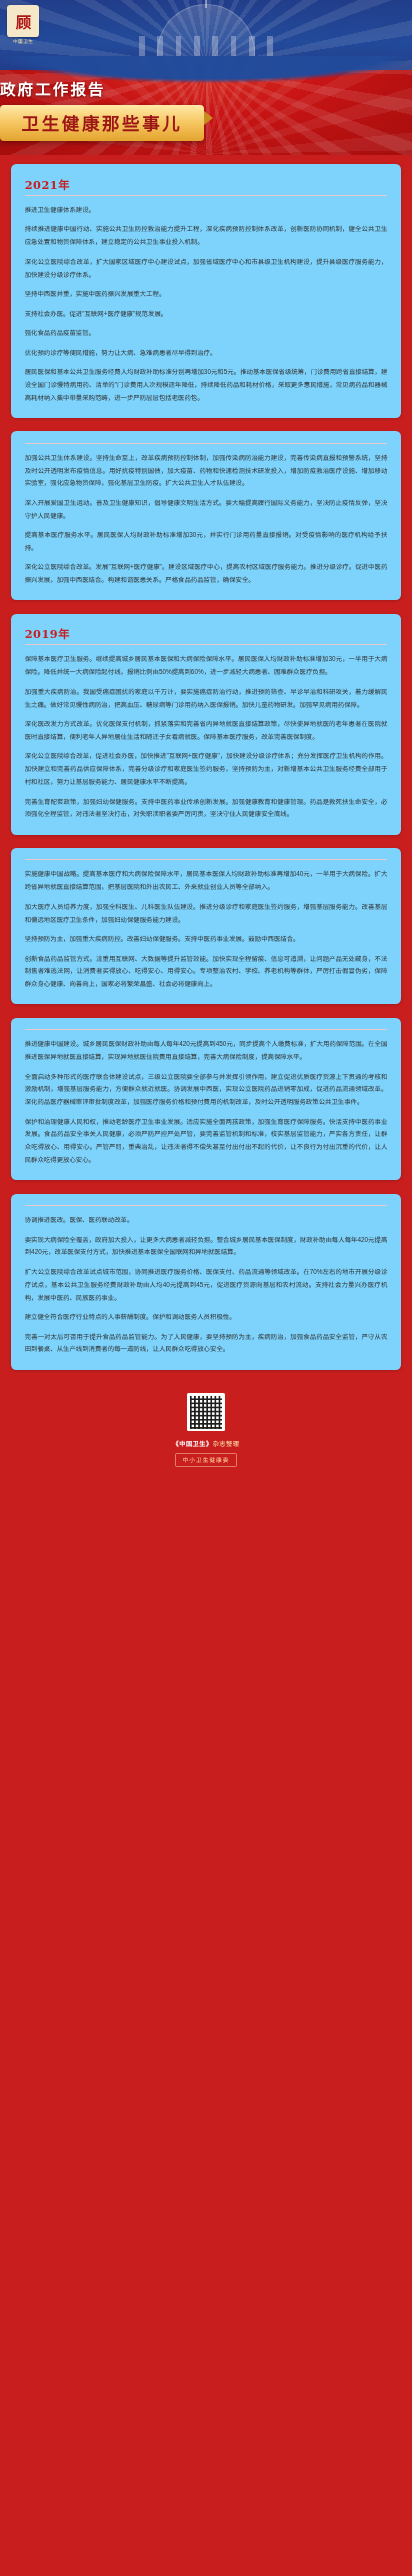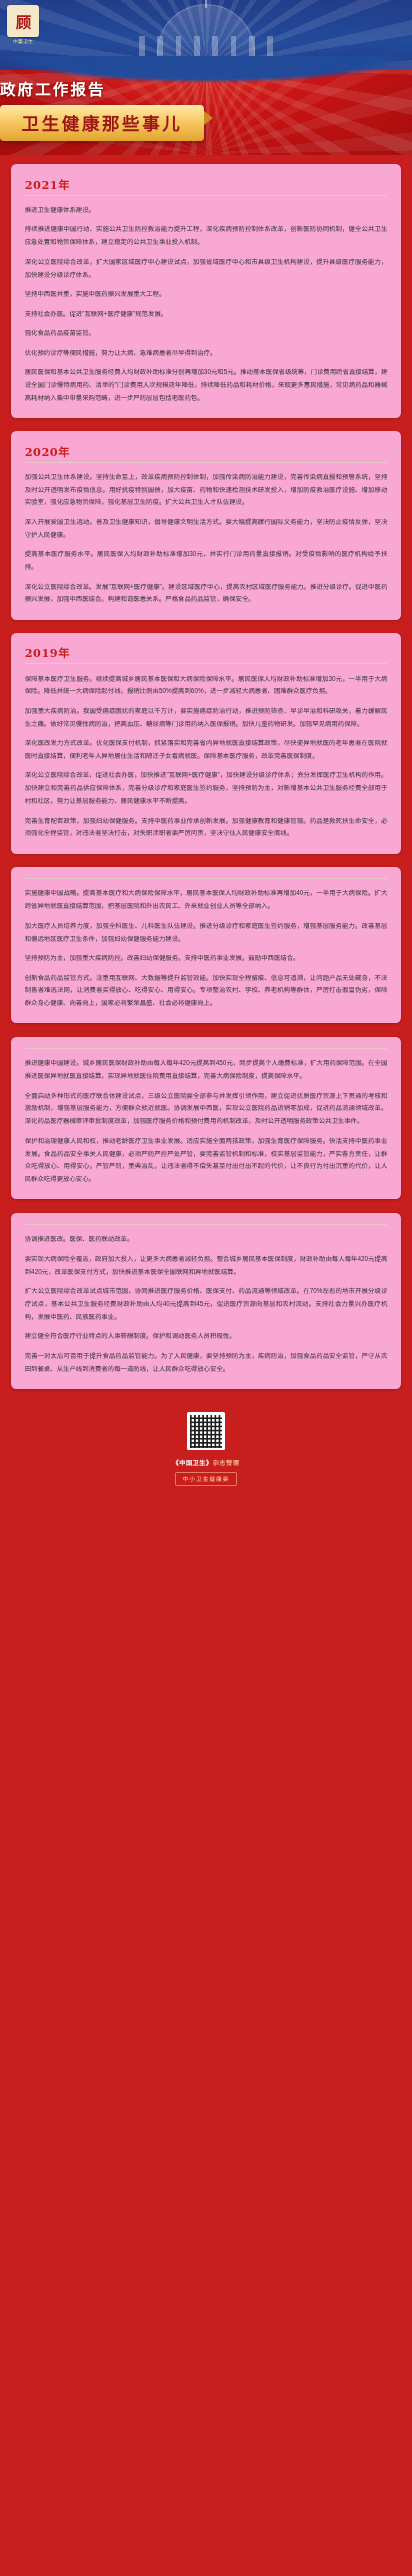--- a/index.html
+++ b/index.html
@@ -164,21 +164,21 @@
     color: #9c1616;
     letter-spacing: 2.6px;
     white-space: nowrap;
   }
 
   
   .content {
     padding: 9.3px 11.3px 5.2px 11.3px;
   }
   .card {
-    background: #f9a8d4;
+    background: #7dd3fc;
     border-radius: 5.2px;
     margin-bottom: 13.4px;
     padding: 11.3px 13.4px 13.4px 13.4px;
     box-shadow: 0 1px 3.1px rgba(0,0,0,.18);
   }
   .year {
     font-family: "DejaVu Serif", "Liberation Serif", serif;
     font-size: 11.3px;
     font-weight: bold;
     color: #c81e1e;
@@ -281,21 +281,20 @@
     <p class="para">持续推进健康中国行动、实施公共卫生防控救治能力提升工程，深化疾病预防控制体系改革，创新医防协同机制，健全公共卫生应急处置和物资保障体系，建立稳定的公共卫生事业投入机制。</p>
     <p class="para">深化公立医院综合改革，扩大国家区域医疗中心建设试点，加强省域医疗中心和市县级卫生机构建设，提升县级医疗服务能力，加快建设分级诊疗体系。</p>
     <p class="para">坚持中西医并重，实施中医药振兴发展重大工程。</p>
     <p class="para">支持社会办医。促进"互联网+医疗健康"规范发展。</p>
     <p class="para">强化食品药品疫苗监管。</p>
     <p class="para">优化预约诊疗等便民措施，努力让大病、急难病患者尽早得到治疗。</p>
     <p class="para">居民医保和基本公共卫生服务经费人均财政补助标准分别再增加30元和5元。推动基本医保省级统筹，门诊费用跨省直接结算，建设全国门诊慢特病用药、清单的"门诊费用人次规模逐年降低，持续降低药品和耗材价格，采取更多惠民措施，常见病药品和器械高耗材纳入集中带量采购范畴，进一步严防层层包括老医药包。</p>
   </section>
 
   <section class="card">
-    <h2 class="year">2020年</h2>
     <div class="year-rule"></div>
     <p class="para">加强公共卫生体系建设。坚持生命至上，改革疾病预防控制体制，加强传染病防治能力建设，完善传染病直报和预警系统，坚持及时公开透明发布疫情信息。用好抗疫特别国债，加大疫苗、药物和快速检测技术研发投入，增加防疫救治医疗设施、增加移动实验室，强化应急物资保障，强化基层卫生防疫。扩大公共卫生人才队伍建设。</p>
     <p class="para">深入开展爱国卫生运动。普及卫生健康知识，倡导健康文明生活方式。要大幅提高履行国际义务能力，坚决防止疫情反弹，坚决守护人民健康。</p>
     <p class="para">提高基本医疗服务水平。居民医保人均财政补助标准增加30元，并实行门诊用药量直接报销。对受疫情影响的医疗机构给予扶持。</p>
     <p class="para">深化公立医院综合改革。发展"互联网+医疗健康"。建设区域医疗中心，提高农村区域医疗服务能力。推进分级诊疗。促进中医药振兴发展，加强中西医结合。构建和谐医患关系。严格食品药品监管，确保安全。</p>
   </section>
 
   <section class="card">
     <h2 class="year">2019年</h2>
     <div class="year-rule"></div>

